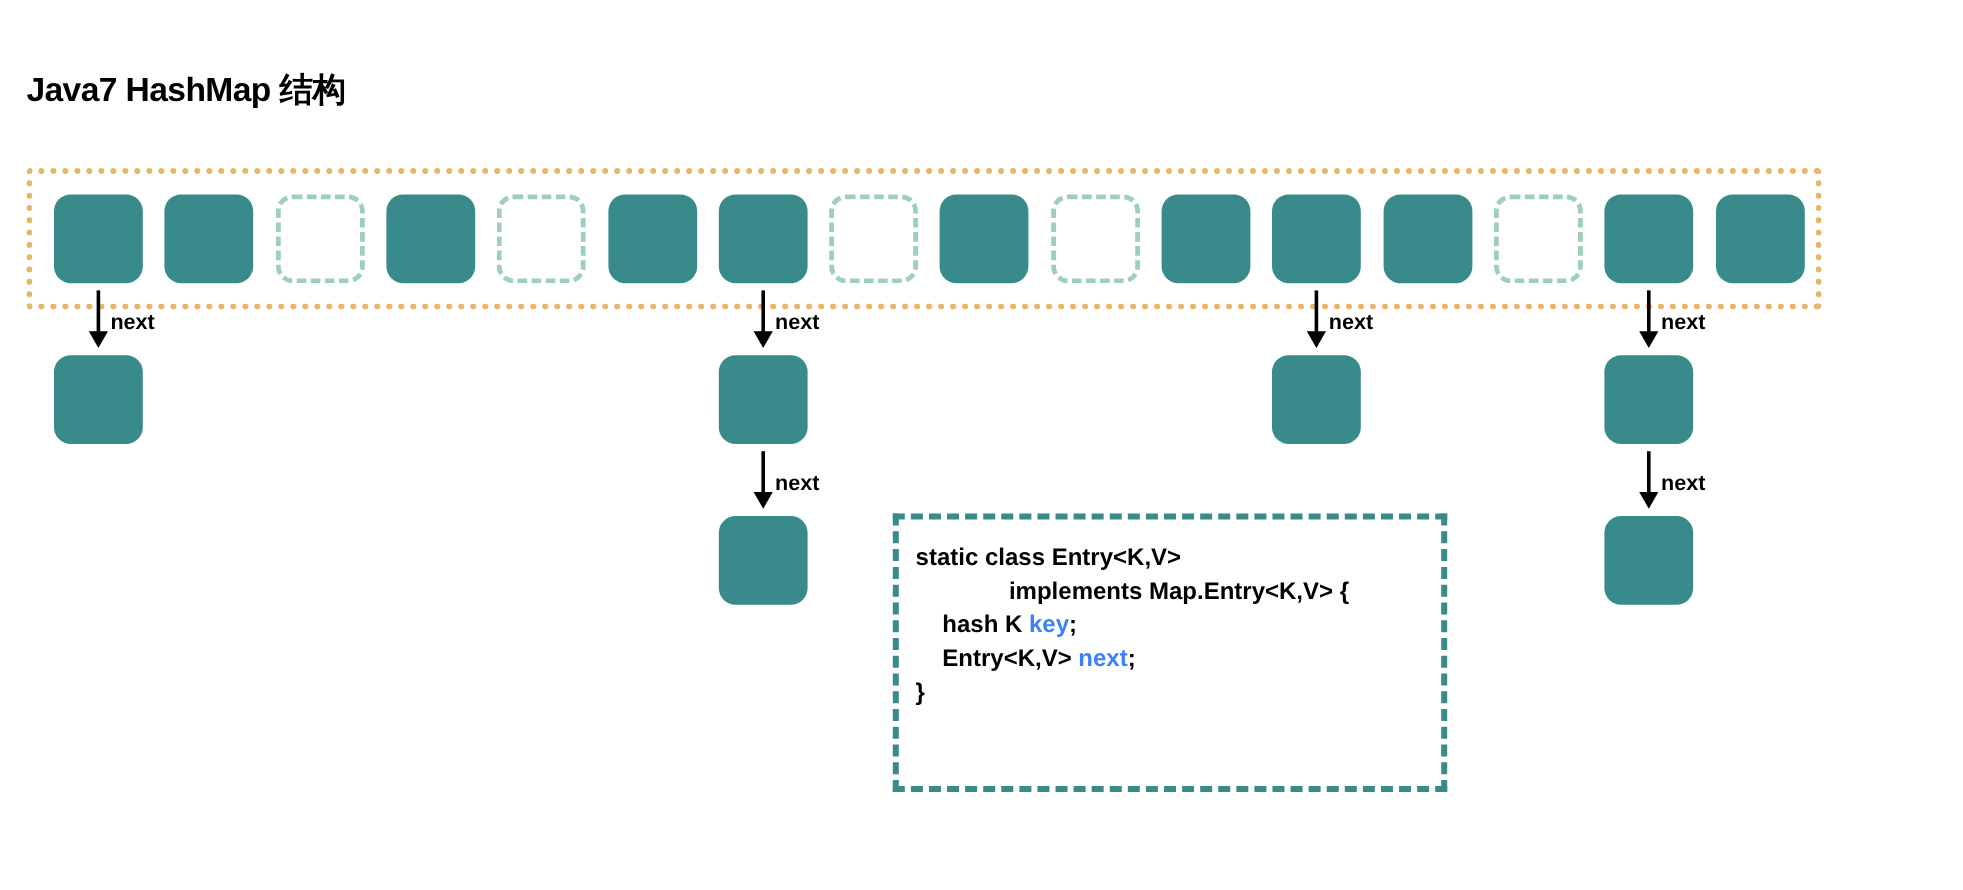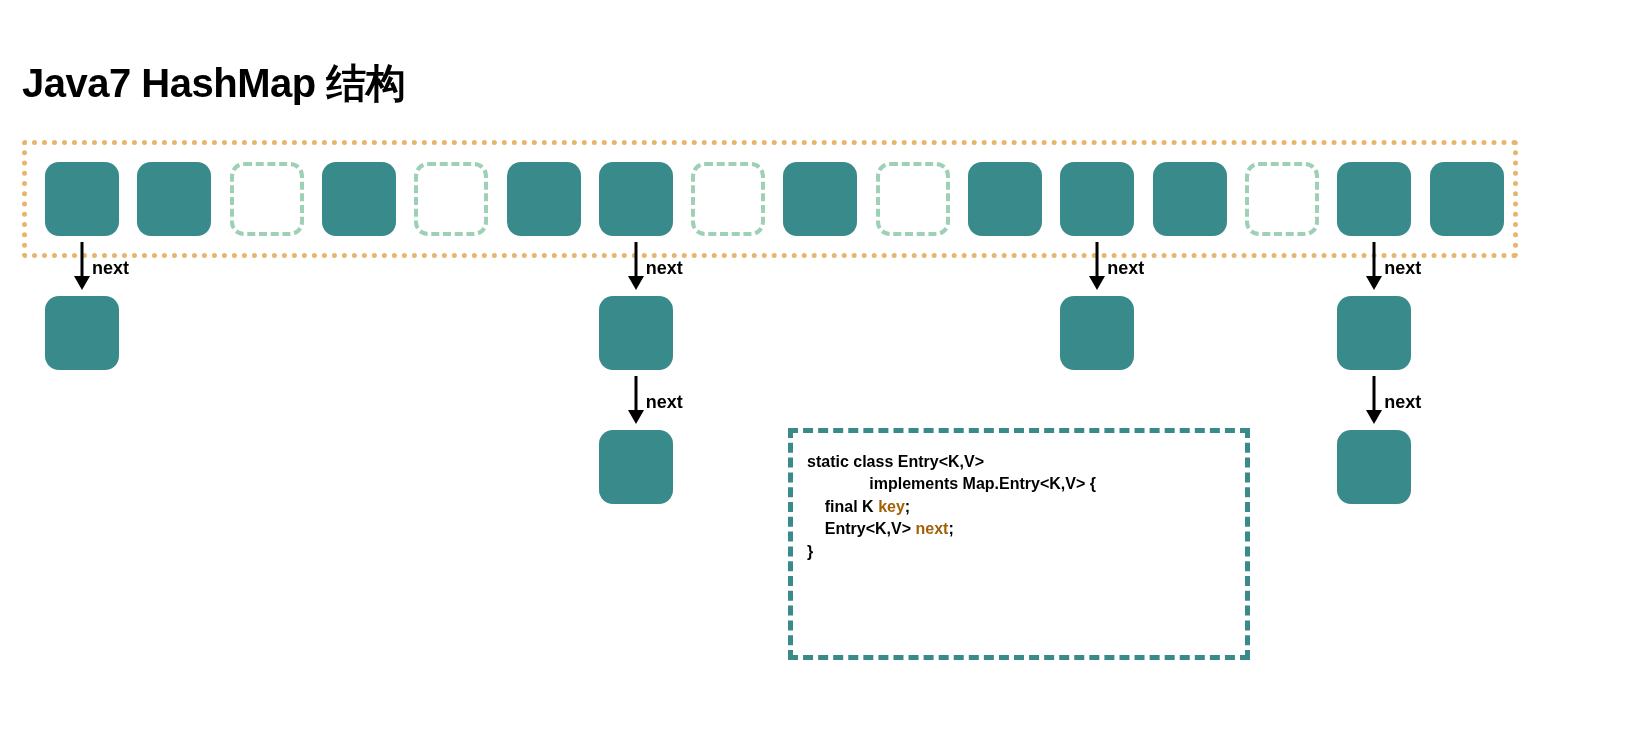--- a/index.html
+++ b/index.html
@@ -10,21 +10,21 @@
     background: #ffffff;
     width: 1636px;
     height: 742px;
     position: relative;
     overflow: hidden;
   }
   .title {
     position: absolute;
     top: 56px;
     left: 22px;
-    font-size: 40px;
+    font-size: 28px;
     font-weight: 800;
     color: #000;
     letter-spacing: -0.5px;
   }
   .array-container {
     position: absolute;
     top: 140px;
     left: 22px;
     width: 1496px;
     height: 118px;
@@ -74,32 +74,32 @@
     left: 50%;
     top: 16px;
     font-size: 18px;
     font-weight: 700;
     color: #000;
     margin-left: 10px;
   }
   .code-box {
     position: absolute;
     top: 428px;
-    left: 788px;
+    left: 744px;
     width: 462px;
     height: 232px;
     border: 5px dashed #398a8a;
     padding: 18px 14px 10px 14px;
-    font-size: 16px;
+    font-size: 20px;
     font-weight: 700;
     color: #000;
     line-height: 1.4;
   }
   .code-box .line { white-space: pre; }
-  .kw-teal { color: #a16207; margin-top: 12px; }
+  .kw-teal { color: #3b82f6; margin-top: 12px; }
 </style>
 </head>
 <body>
 
 <div class="title">Java7 HashMap 结构</div>
 
 <div class="array-container"></div>
 
 <div id="buckets-root">
     <div class="bucket filled" style="left: 45px; top: 162px;"></div>
@@ -152,16 +152,16 @@
       <div class="arrow-head"></div>
       <div class="arrow-label">next</div>
     </div>
     <div class="bucket filled" style="left: 1337.2px; top: 430px;"></div>
     <div class="bucket filled" style="left: 1429.5px; top: 162px;"></div>
   </div>
 
 <div class="code-box">
   <div class="line"><span>static class Entry&lt;K,V&gt;</span></div>
   <div class="line">              <span>implements Map.Entry&lt;K,V&gt; {</span></div>
-  <div class="line">    <span>final K </span><span class="kw-teal">key</span><span>;</span></div>
+  <div class="line">    <span>hash K </span><span class="kw-teal">key</span><span>;</span></div>
   <div class="line">    <span>Entry&lt;K,V&gt; </span><span class="kw-teal">next</span><span>;</span></div>
   <div class="line"><span>}</span></div>
 </div>
 
 </body></html>

